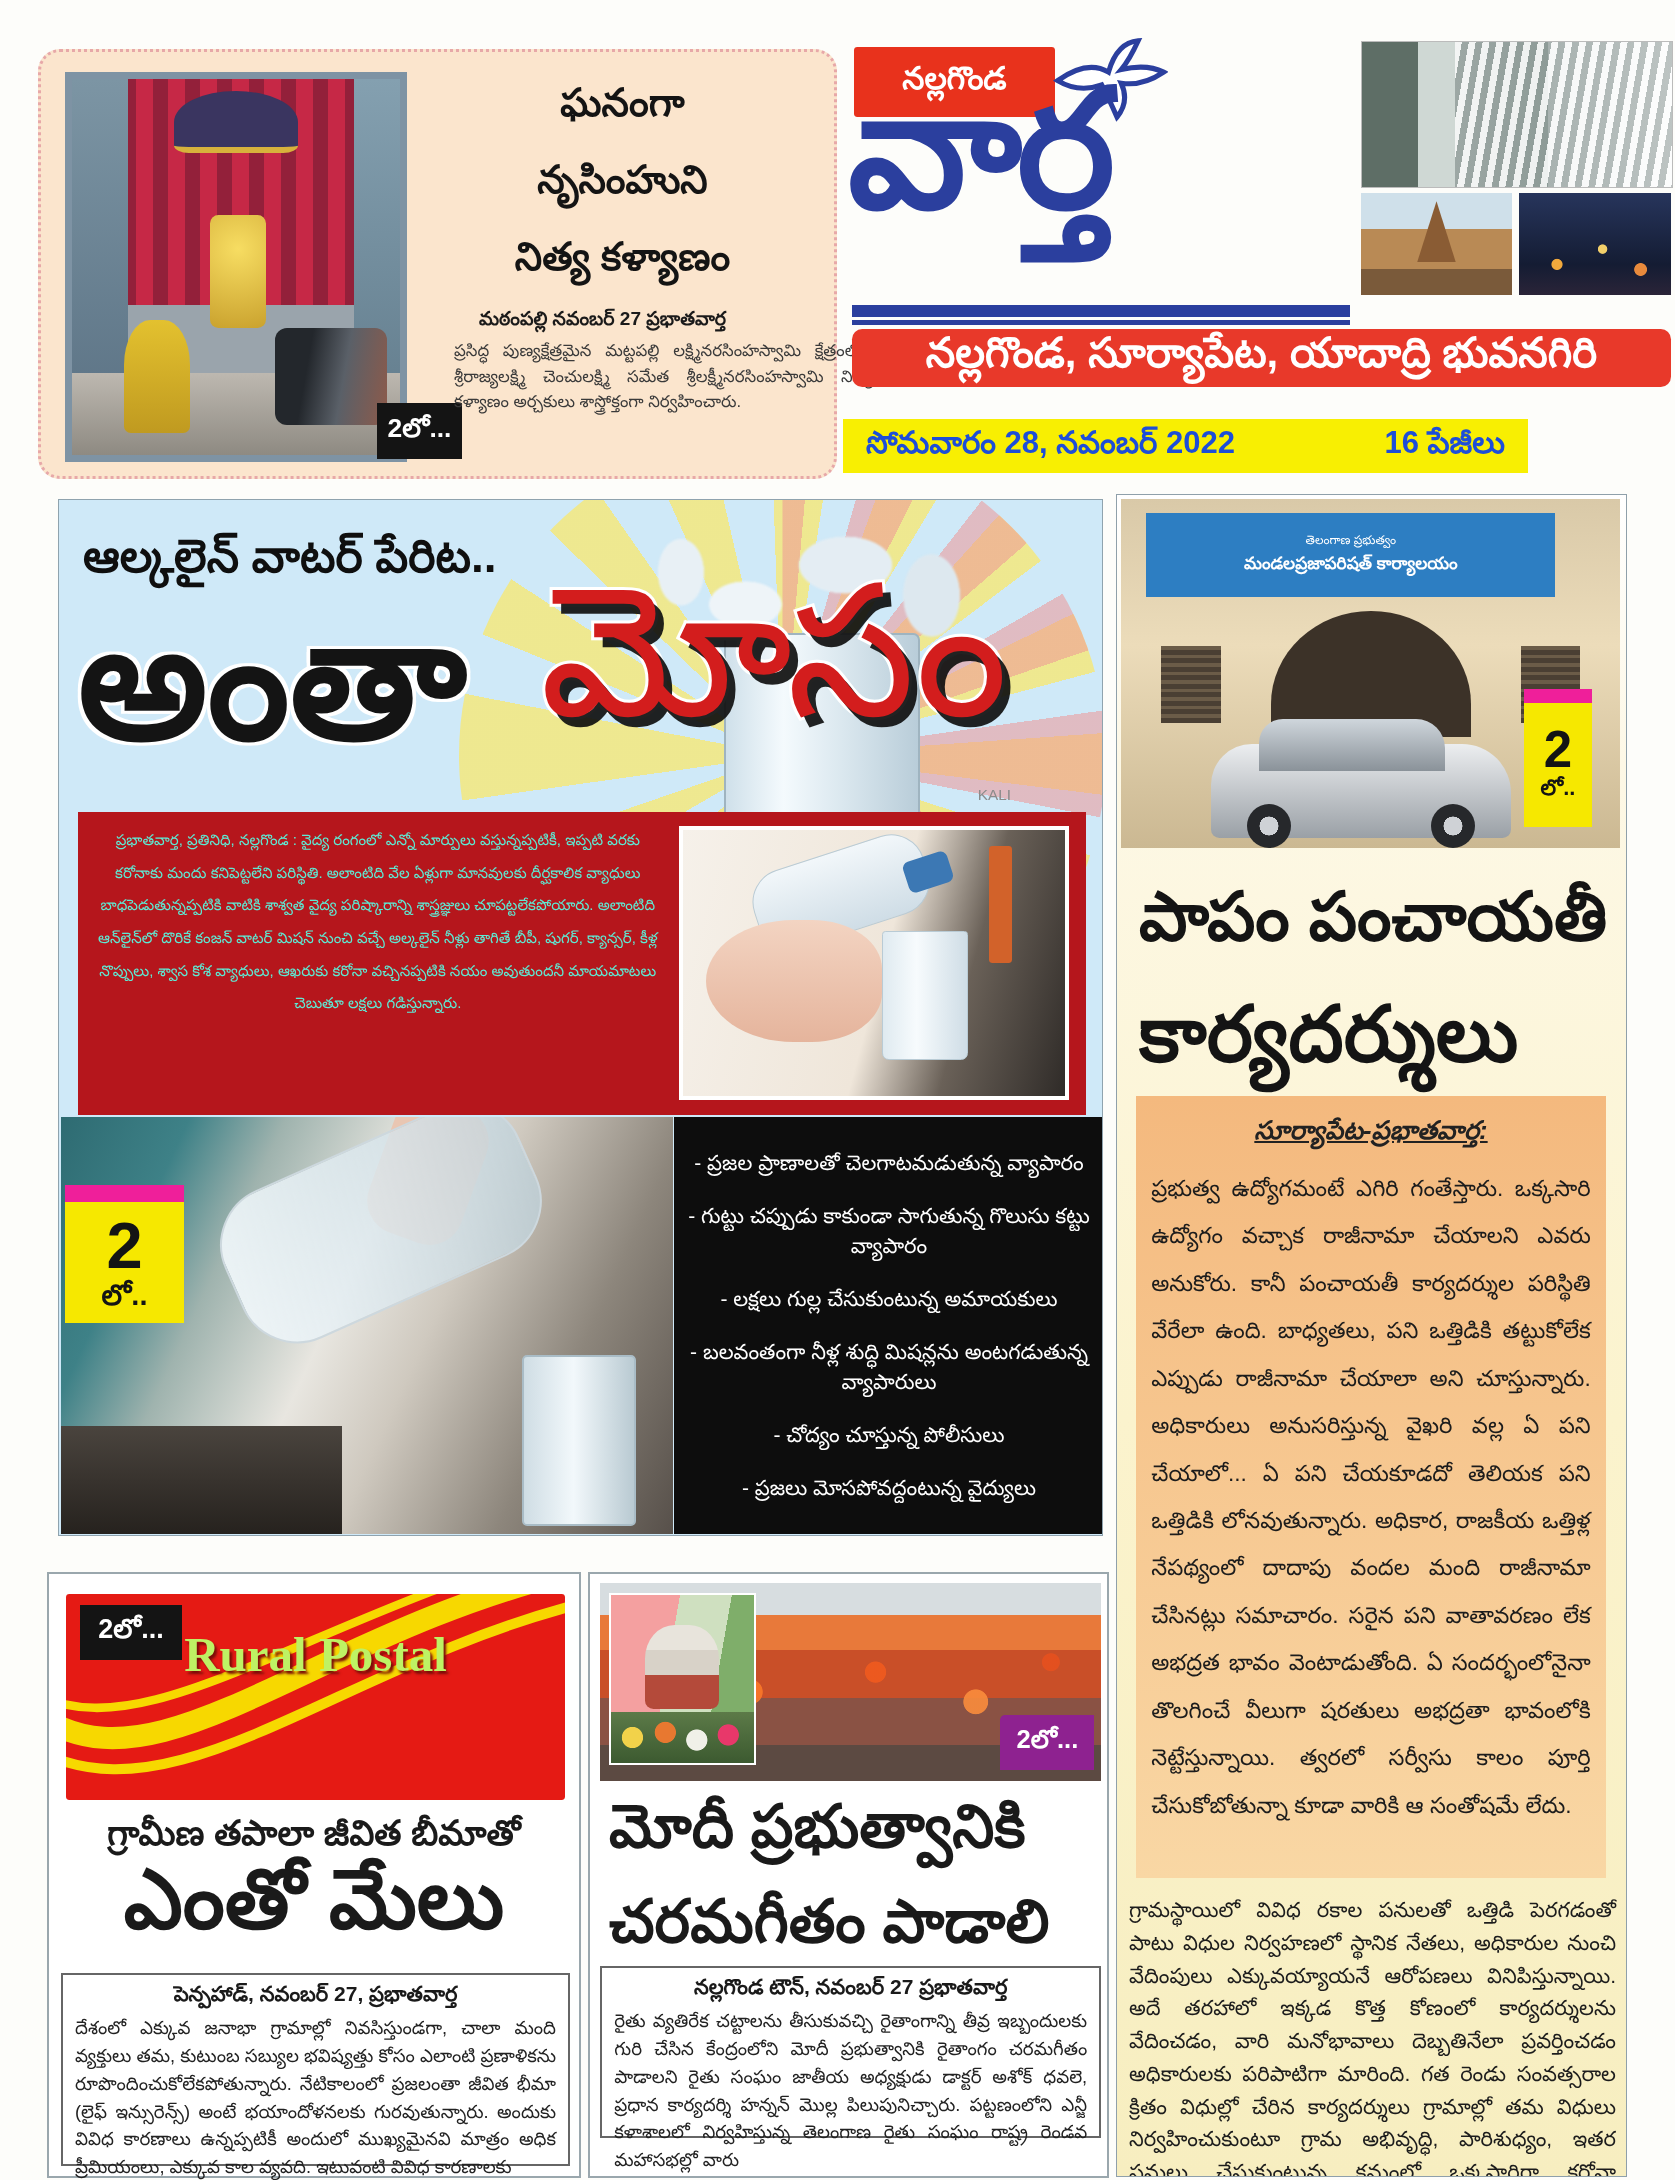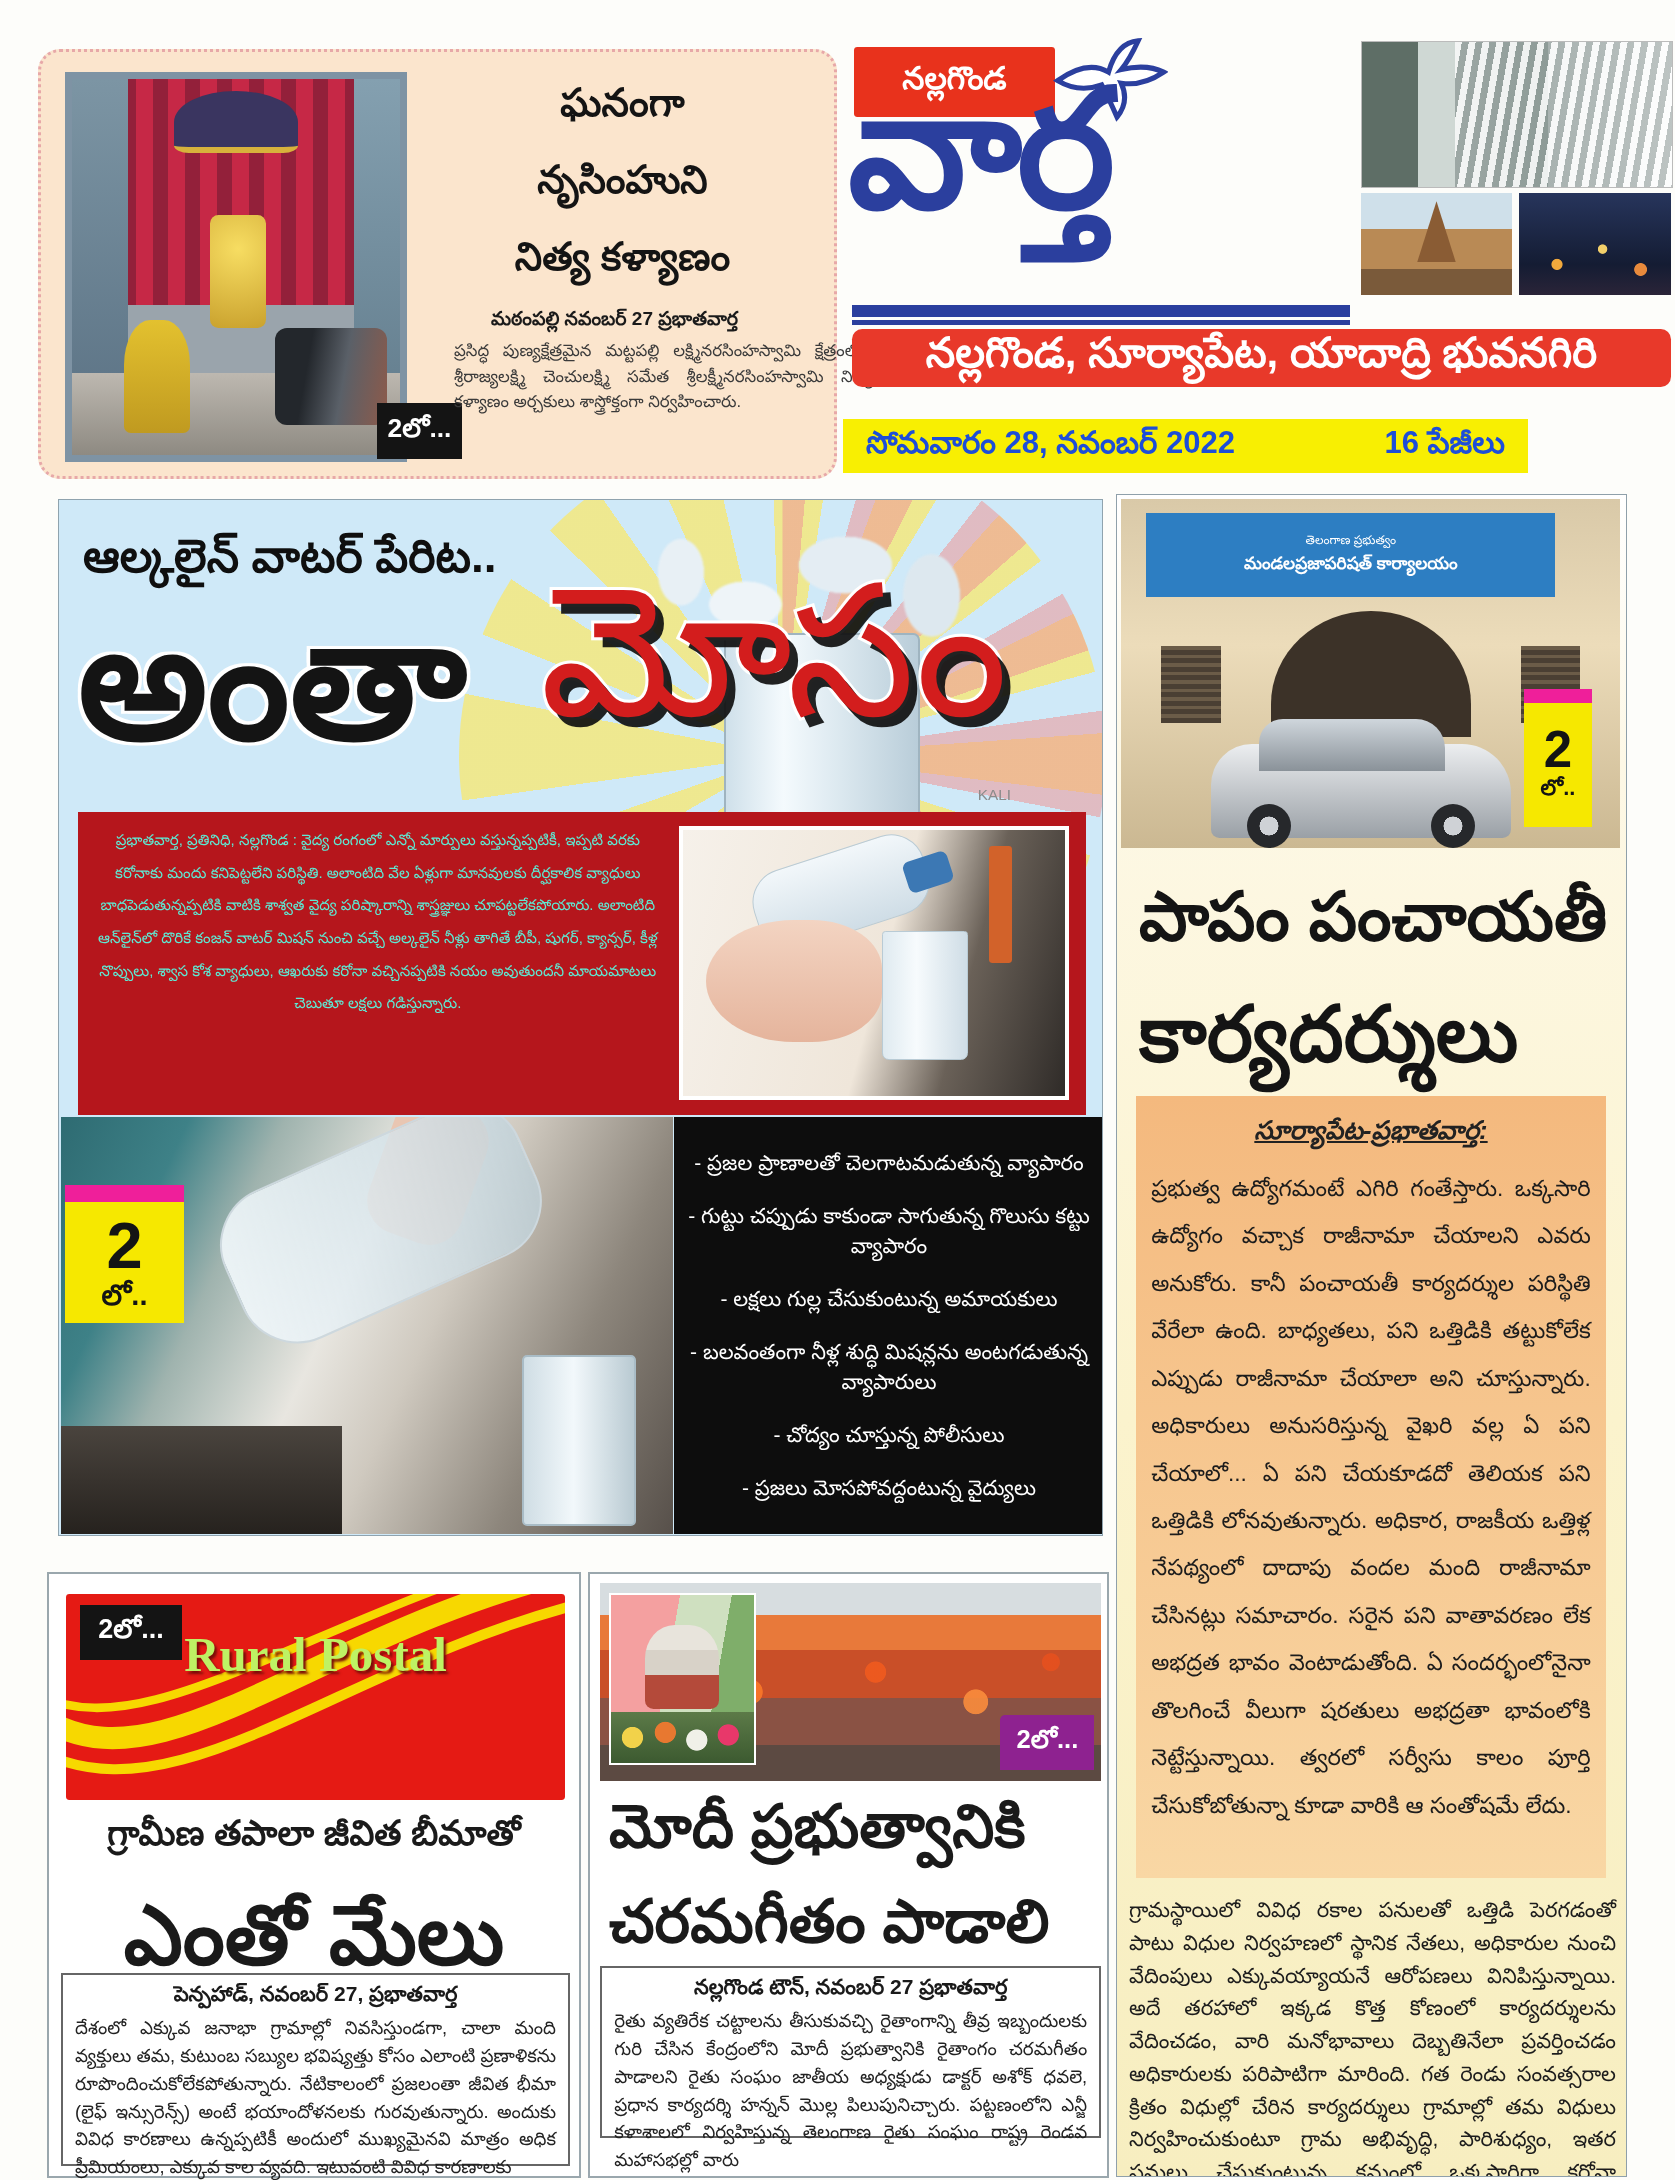--- a/index.html
+++ b/index.html
@@ -22,21 +22,21 @@
       background:radial-gradient(circle at 50% 30%,#f7dd62,#caa22e);}
   .tl-priest{left:16%;bottom:6%;width:20%;height:30%;border-radius:40% 40% 6.8px 6.8px;
       background:linear-gradient(#e3c12f,#c09a20);}
   .tl-people{right:4%;bottom:8%;width:34%;height:26%;border-radius:12px;
       background:linear-gradient(100deg,#23272c 30%,#5a6068 60%,#8d5a4a 100%);}
   .badge-dark{background:#141414;color:#fff;font-weight:700;display:flex;
       align-items:center;justify-content:center;}
   .tl-badge{left:336px;top:351px;width:85px;height:56px;font-size:26.4px;}
   .tl-head{left:376px;top:12px;width:411px;text-align:center;font-weight:800;
       font-size:39px;line-height:1.98;color:#141414;}
-  .tl-date{left:368px;top:256px;width:411px;text-align:center;font-weight:700;font-size:19px;}
+  .tl-date{left:356px;top:256px;width:411px;text-align:center;font-weight:700;font-size:19px;}
   .tl-body{left:373px;top:286px;width:419px;height:128px;font-size:16.6px;line-height:1.55;
       text-align:justify;color:#3a3a3a;margin-left:40px;}
   
   .mh-ed{left:854px;top:47px;width:201px;height:70px;background:#e8321c;color:#fff;
       font-size:31.5px;font-weight:700;display:flex;align-items:center;justify-content:center;
       border-radius:3.4px;}
   .mh-title{left:848px;top:55px;width:477px;height:239px;color:#2b3f9e;font-weight:800;
       font-size:166px;line-height:1.15;white-space:nowrap;overflow:hidden;letter-spacing:-5.1px;}
   .mh-bar1{left:852px;top:305px;width:498px;height:12px;background:#2b3f9e;}
   .mh-bar2{left:852px;top:320px;width:498px;height:5.1px;background:#2b3f9e;}
@@ -152,21 +152,21 @@
       text-align:justify;color:#1c1c1c;}
   
   .bl{left:47px;top:1572px;width:534px;height:606px;border:2.6px solid #9aa7ad;background:#fff;
       box-sizing:border-box;}
   .rpl{position:absolute;left:17px;top:20.4px;width:499px;height:206px;background:#e51a14;
       border-radius:3.4px;overflow:hidden;}
   .rpl-line{position:absolute;width:100%;text-align:center;color:#bef264;font-weight:700;
       font-family:"Liberation Serif",serif;font-size:49px;text-shadow:2.6px 2.6px 2.6px #7a0d08;white-space:nowrap;}
   .bl-badge{left:31px;top:31px;width:102px;height:55px;font-size:27px;}
   .bl-sub{left:0;top:239px;width:100%;text-align:center;font-size:35px;font-weight:800;white-space:nowrap;}
-  .bl-head{left:0;top:278px;width:100%;text-align:center;font-size:83px;font-weight:800;white-space:nowrap;margin-top:36px;}
+  .bl-head{left:0;top:278px;width:100%;text-align:center;font-size:83px;font-weight:800;white-space:nowrap;}
   .body-box{border:2.6px solid #666;box-sizing:border-box;padding:6.8px 12px;background:#fff;}
   .bl-body{left:12px;top:399px;width:509px;height:193px;}
   .bb-date{text-align:center;font-weight:800;font-size:21px;margin-bottom:3.4px;}
   .bb-text{font-size:18.3px;line-height:1.52;text-align:justify;color:#222;}
   
   .bm{left:588px;top:1572px;width:521px;height:606px;border:2.6px solid #9aa7ad;background:#fff;
       box-sizing:border-box;}
   .rally{position:absolute;left:10.2px;top:8.5px;width:501px;height:198px;overflow:hidden;background:
       radial-gradient(circle at 30% 55%,rgba(250,120,40,.9) 0 12px,transparent 12.8px),
       radial-gradient(circle at 55% 45%,rgba(240,90,30,.9) 0 10.2px,transparent 11px),

